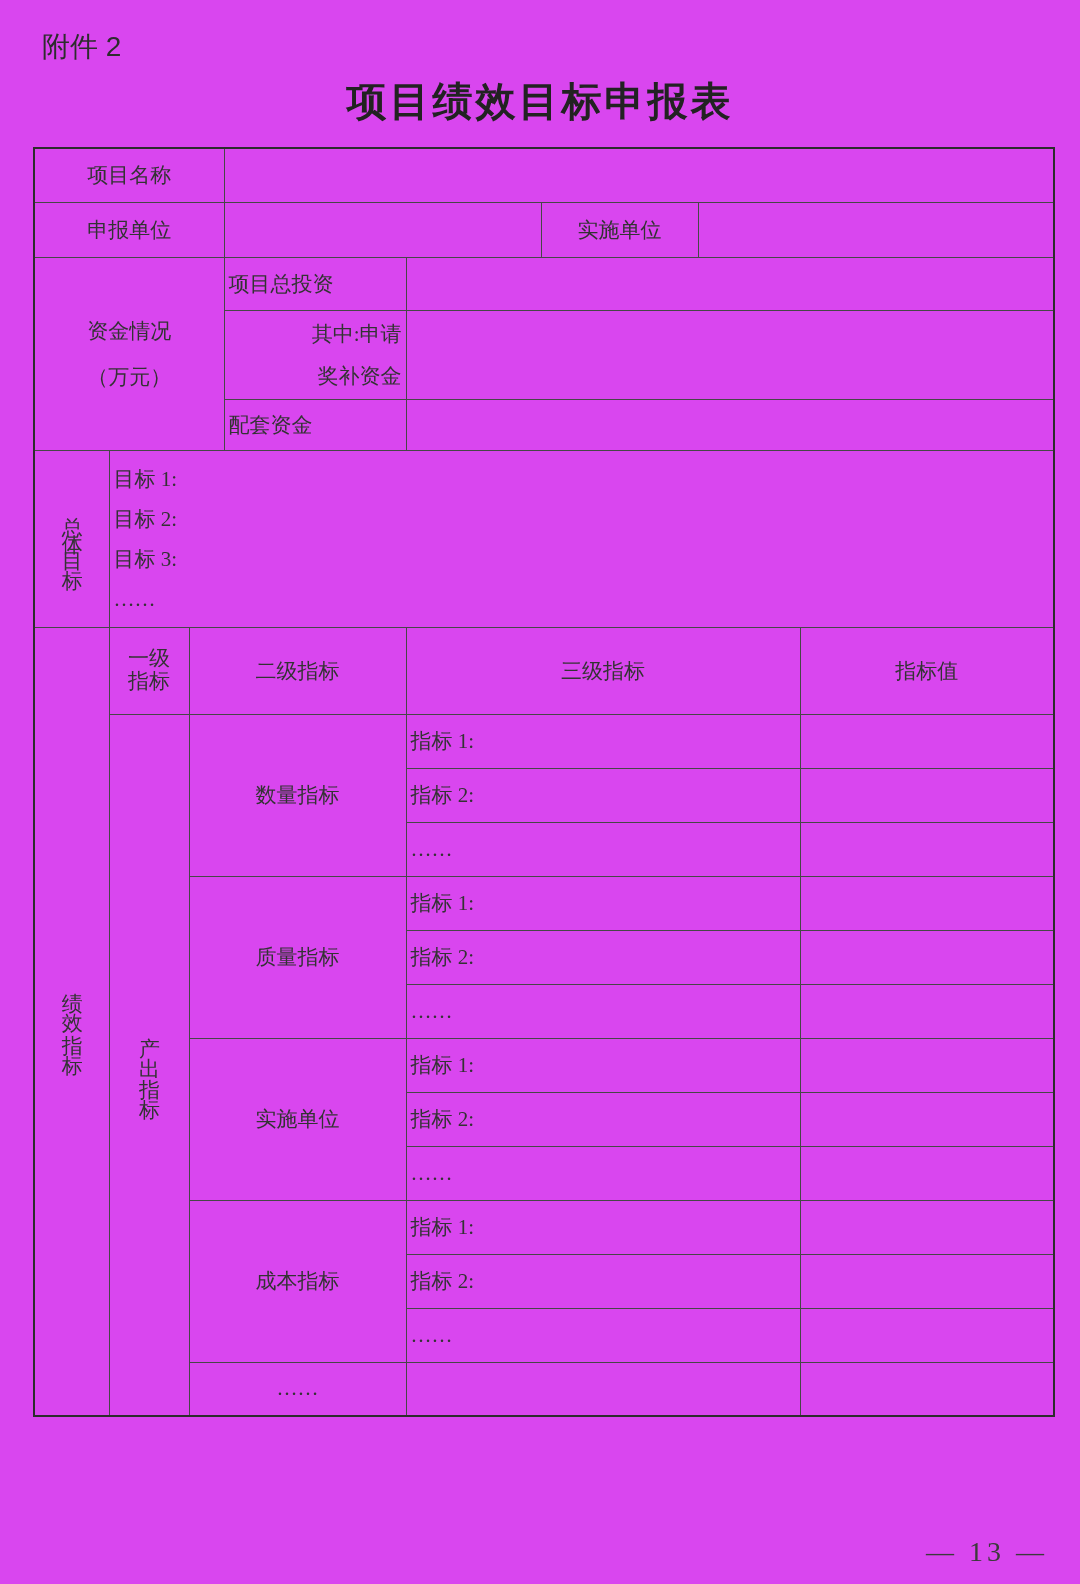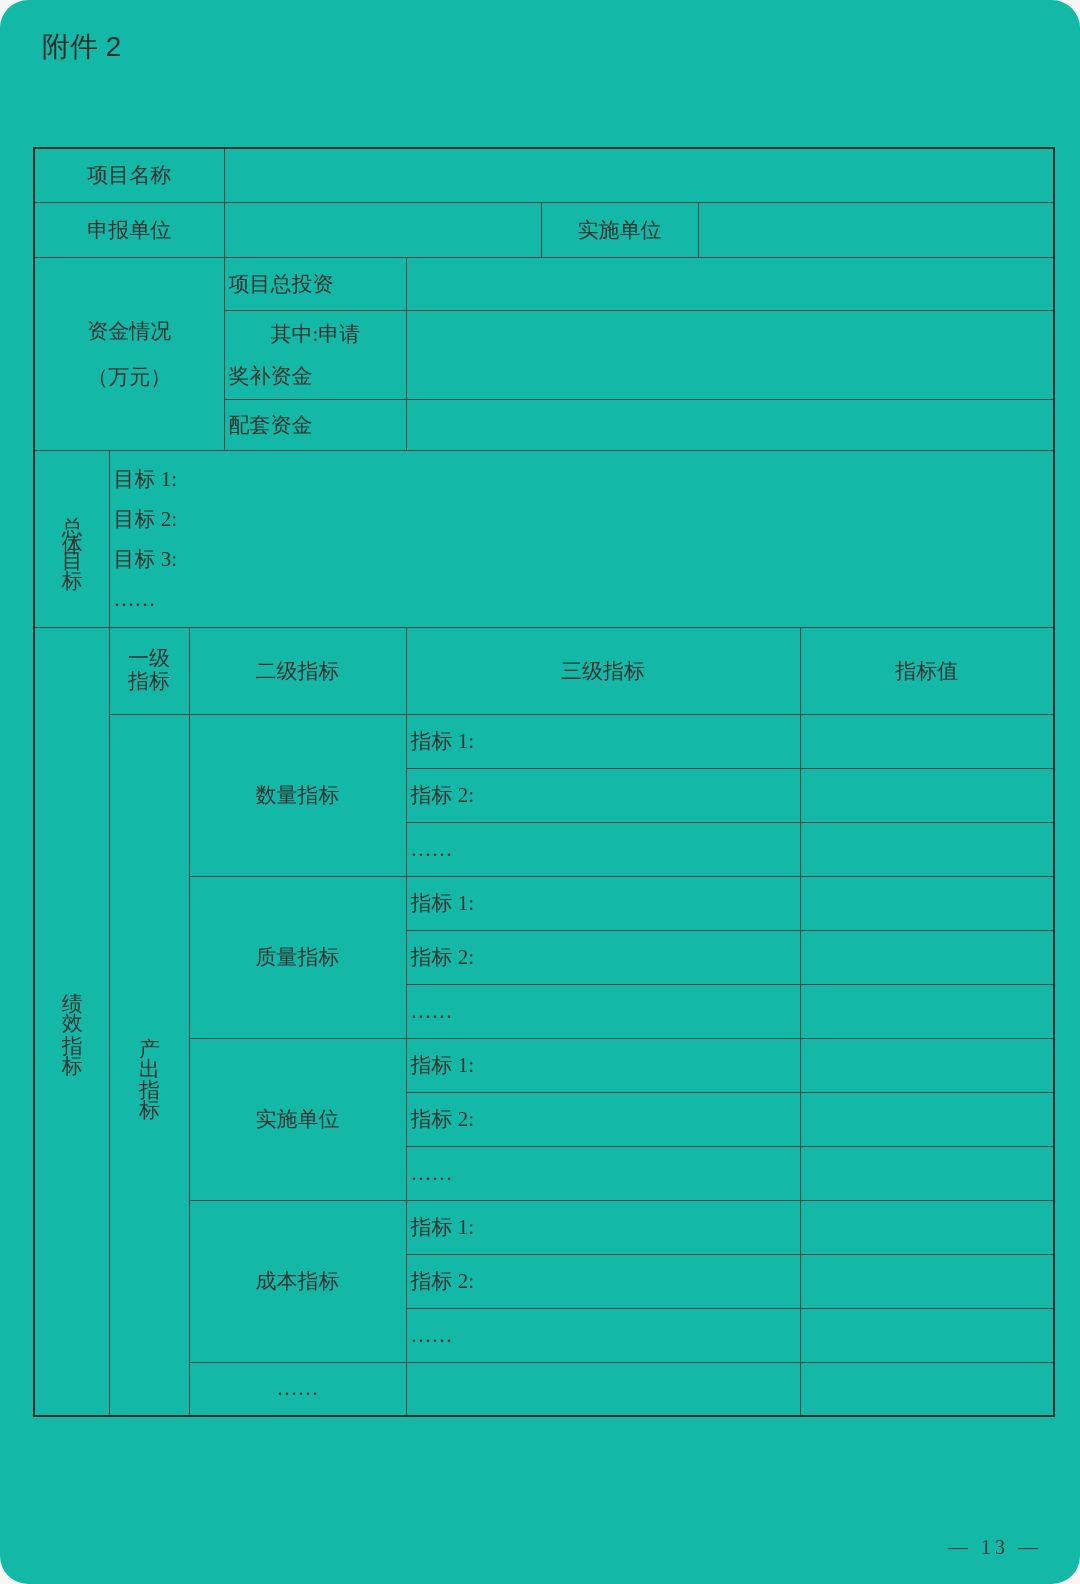--- a/index.html
+++ b/index.html
@@ -4,21 +4,21 @@
 <style>
   html,body{margin:0;padding:0;}
   body{
     width:1080px;height:1584px;
     background:#f6f6f4;
     font-family:"Liberation Serif","DejaVu Serif",serif;
     color:#333;
     position:relative;
     overflow:hidden;
   }
-  .page{position:absolute;inset:0;background:#14b8a6;border-radius:28px;}
+  .page{position:absolute;inset:0;background:#d946ef;}
 
   .attachment{
     position:absolute;left:42px;top:28px;
     font-family:"Liberation Sans","DejaVu Sans",sans-serif;
     font-size:28px;color:#2d2d2d;font-weight:500;
   }
   .doc-title{
     position:absolute;left:0;top:78px;width:100%;
     text-align:center;margin:0;
     font-size:40px;font-weight:bold;color:#222;
@@ -38,21 +38,21 @@
     color:#333;
     vertical-align:middle;
     padding:2px 4px;
     overflow:hidden;
   }
   td.c{text-align:center;}
   td.lab{text-align:left;padding-left:13px;}
   td.ind3{text-align:left;padding-left:22px;}
   td.prewrap{
     white-space:pre-line;
-    text-align:left;
+    text-align:right;
     padding-left:12px;
     text-indent:2em;
     line-height:42px;
   }
   td.fund-label{
     white-space:pre-line;
     text-align:center;
     line-height:46px;
     margin-left:24px;
   }
@@ -61,31 +61,32 @@
     text-orientation:upright;
     display:inline-block;
     letter-spacing:21px;
     line-height:1;
   }
   .vtext.tight{letter-spacing:18px;}
   .wrap2{display:inline-block;width:2.05em;line-height:23px;text-align:center;}
   td.goals{vertical-align:middle;padding-left:14px;margin-left:20px;}
   td.goals div{line-height:40px;text-align:left;}
   .page-number{
-    position:absolute;top:1536px;right:38px;
-    font-size:20px;color:#3b3b3b;
+    position:absolute;top:1536px;right:32px;
+    font-size:28px;color:#3b3b3b;
     letter-spacing:4px;
   }
 </style>
 </head>
 <body>
 
 <div class="page">
 
   <div class="attachment">附件 2</div>
+  <h1 class="doc-title">项目绩效目标申报表</h1>
 
   <table class="form">
     <colgroup>
       <col style="width:75px">
         <col style="width:80px">
         <col style="width:35px">
         <col style="width:182px">
       <col style="width:135px">
         <col style="width:157px">
         <col style="width:102px">

